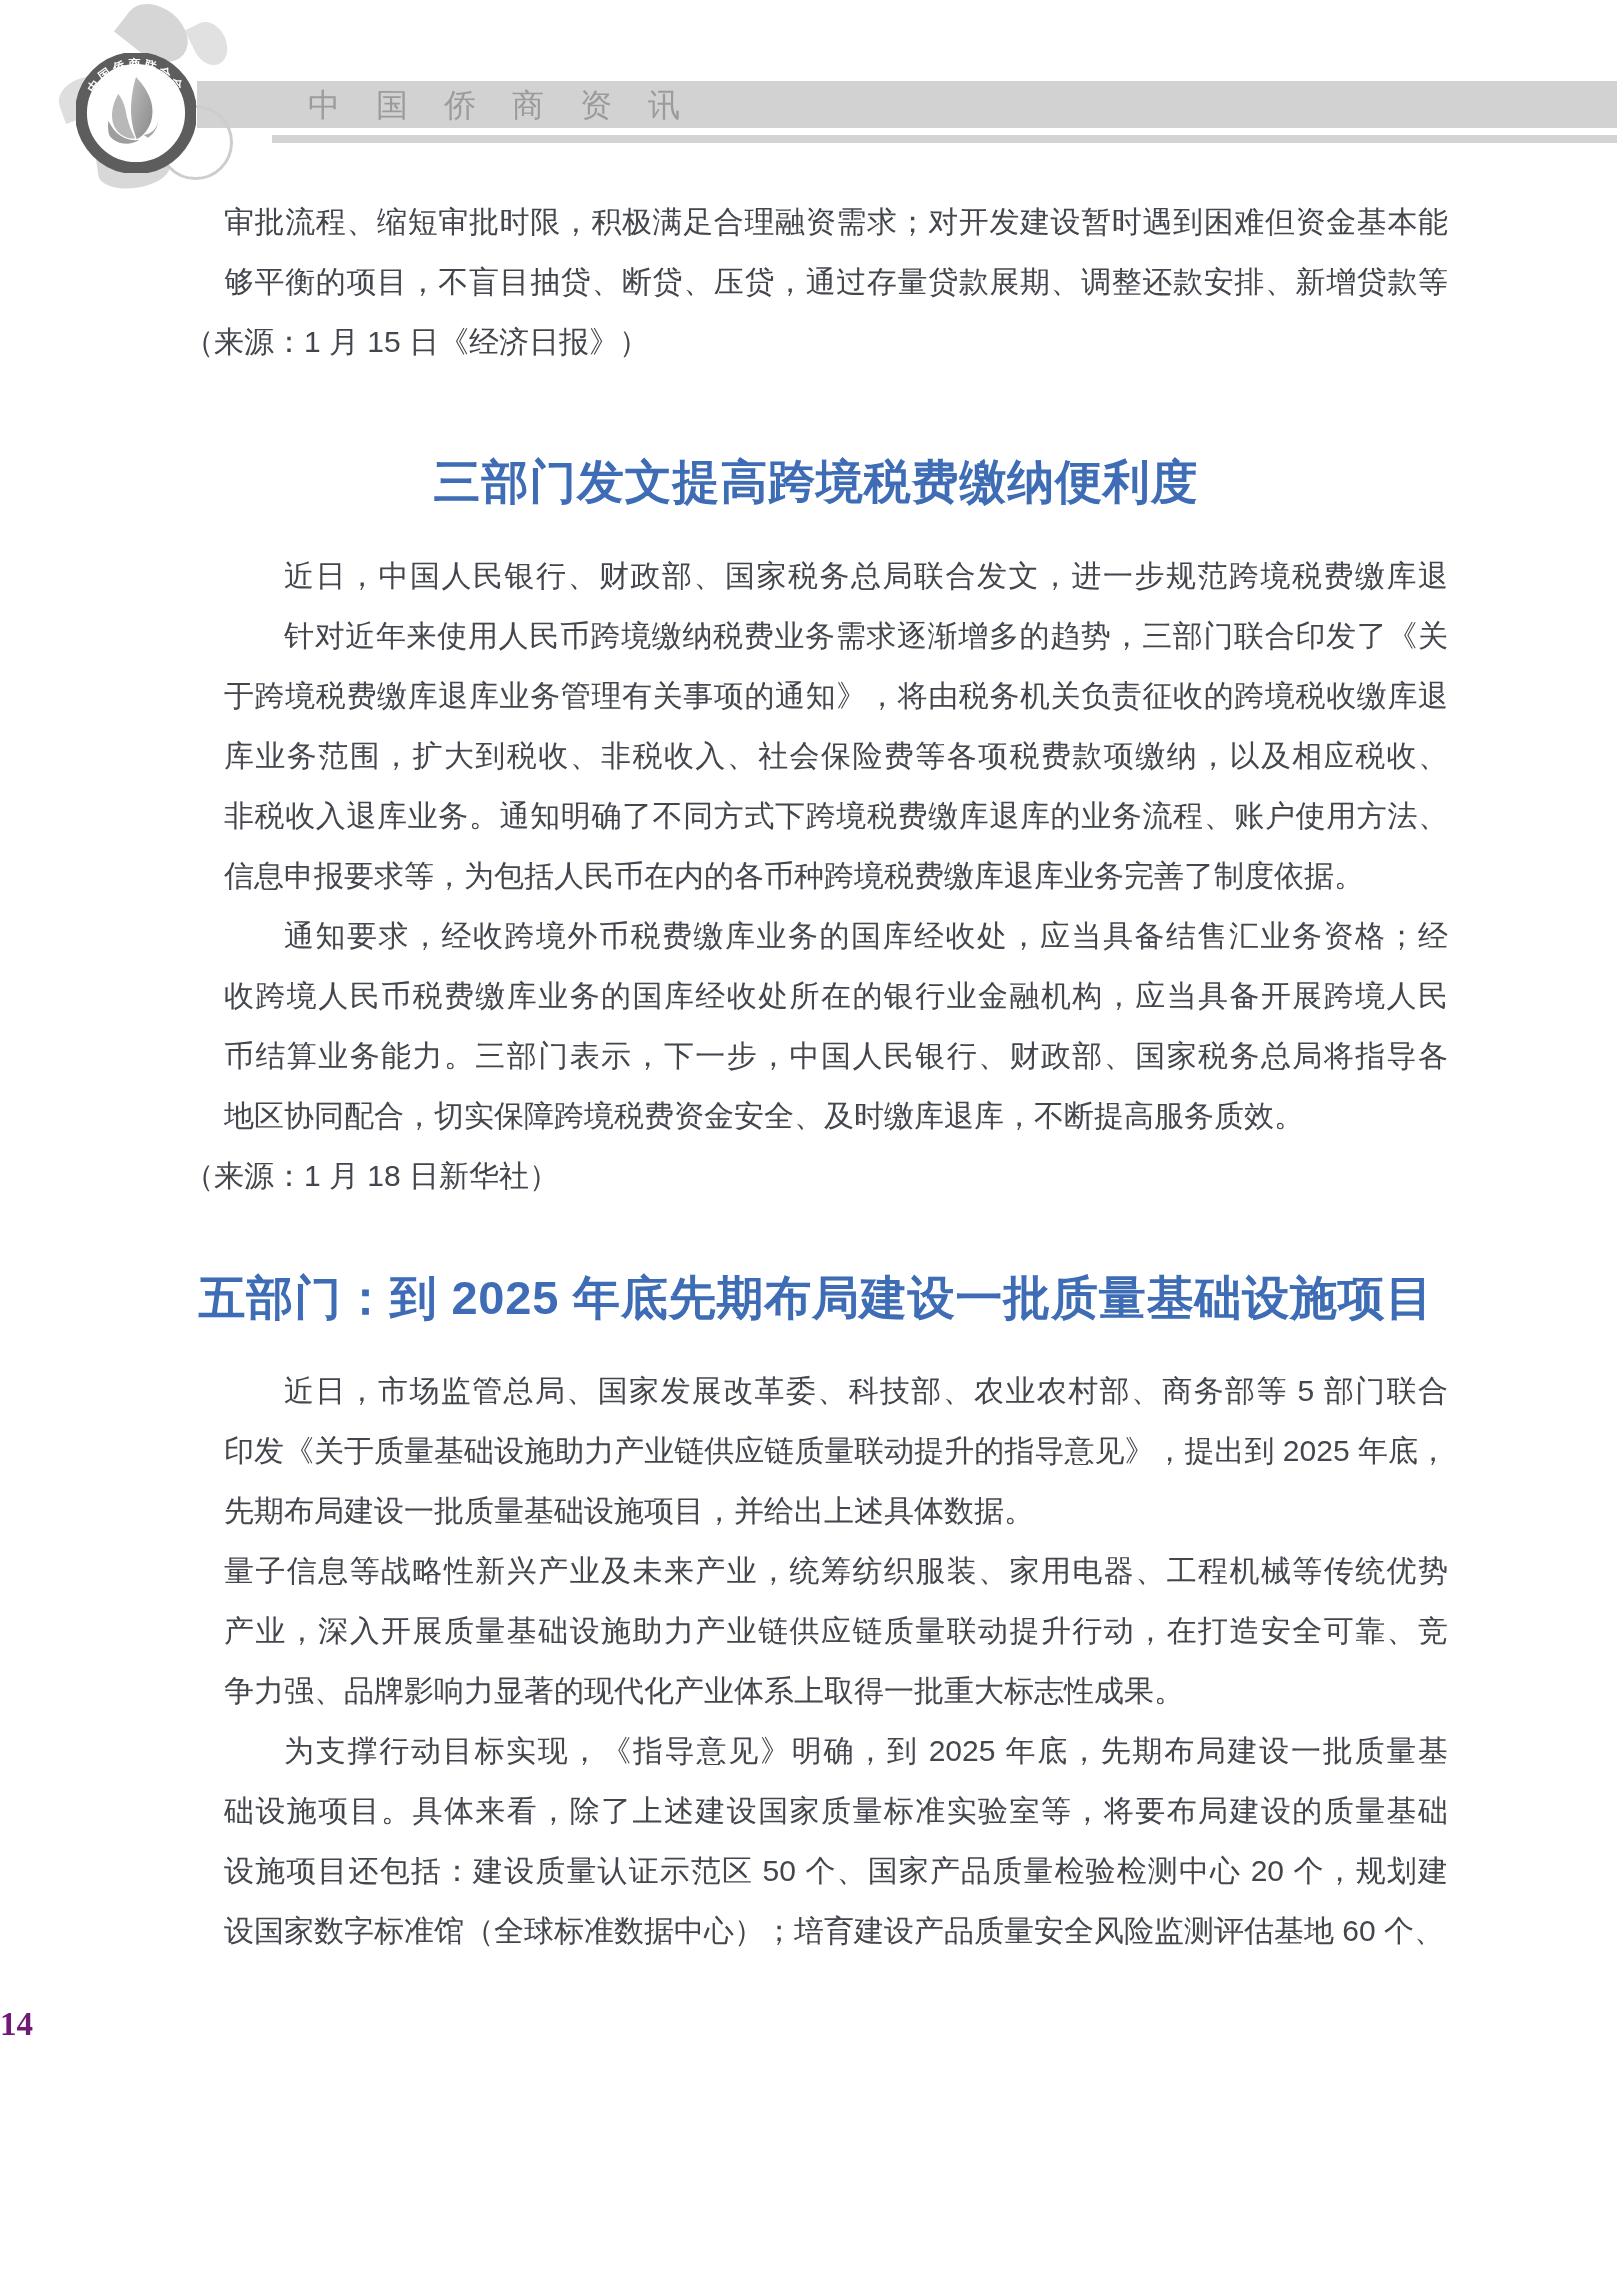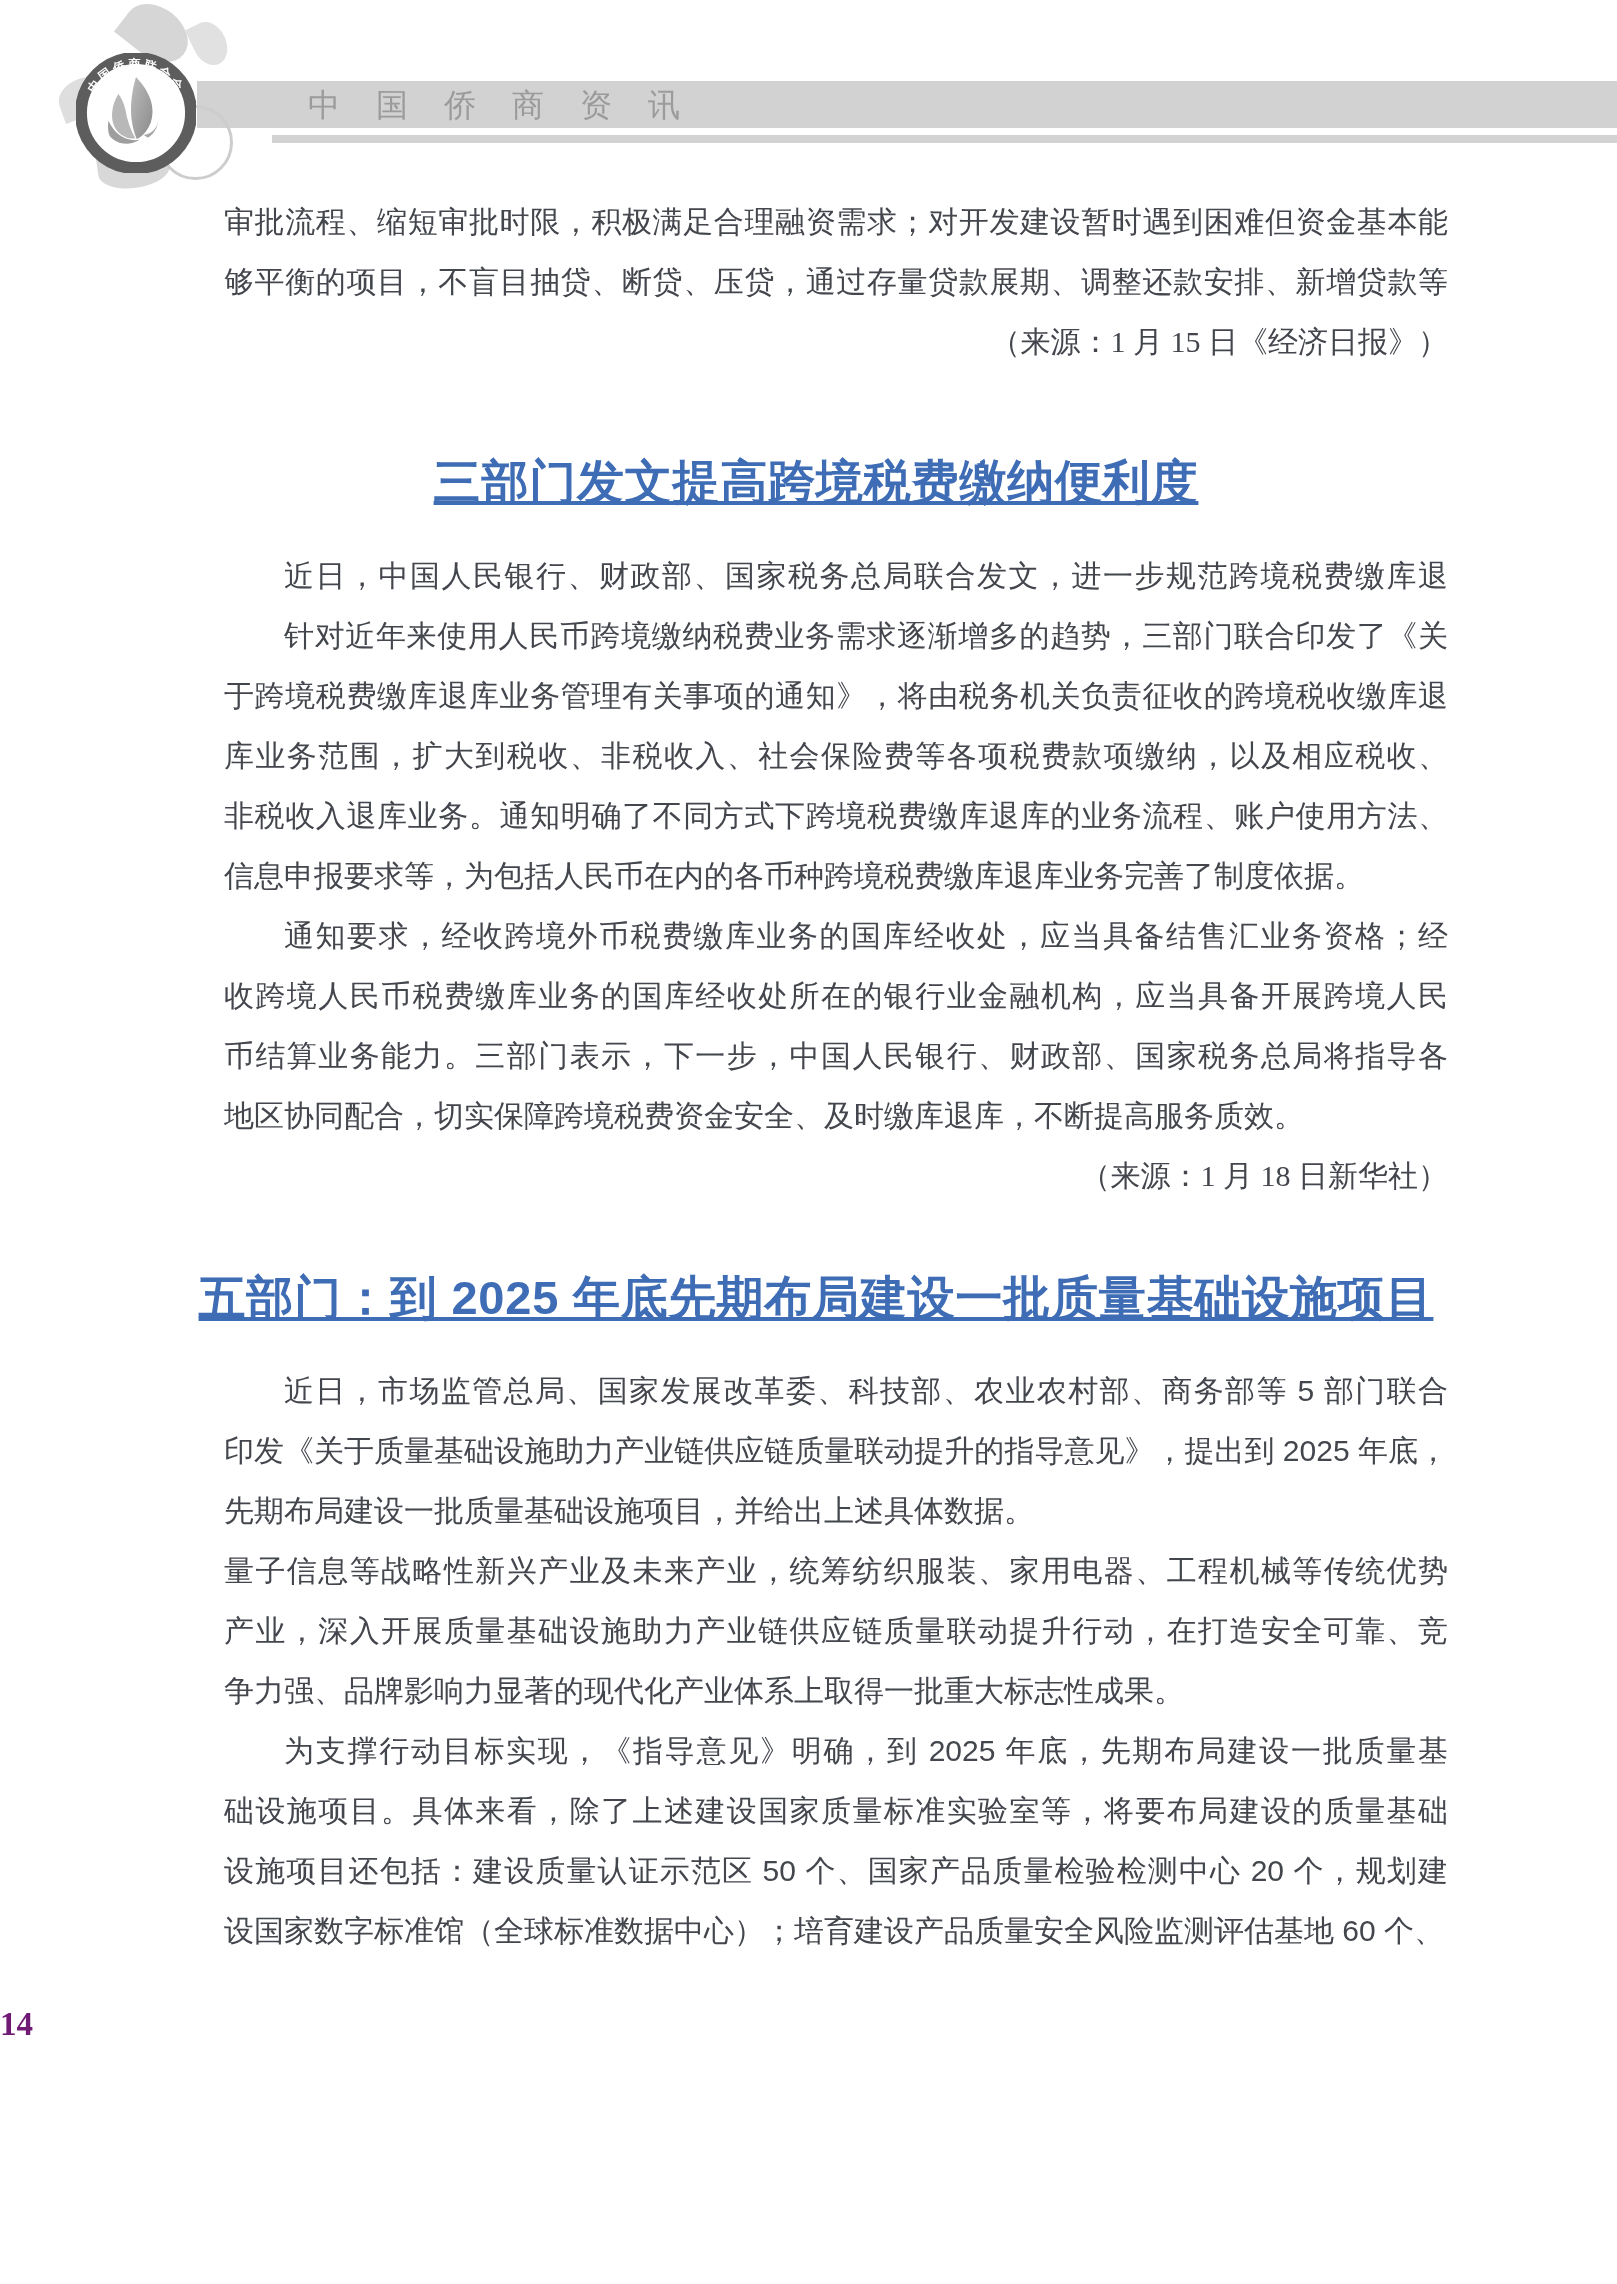--- a/index.html
+++ b/index.html
@@ -45,27 +45,25 @@
   
   .content { padding: 0 169px 0 184px; font-size: 30px; }
   .line {
     height: 60px; line-height: 60px; overflow: hidden;
     text-align: justify; text-align-last: justify; margin-left: 40px;
   }
   .line.last { text-align-last: left; }
   .line.indent { text-indent: 2em; }
   .src {
     height: 60px; line-height: 60px; overflow: hidden;
-    text-align: right;
-    font-family: Liberation Serif, serif;
   }
   .sec-title {
     height: 51px; line-height: 51px; overflow: hidden;
     text-align: center; font-weight: 700; font-size: 47px;
-    color: #3e6cb5; letter-spacing: 0.8px; text-decoration: underline;
+    color: #3e6cb5; letter-spacing: 0.8px;
   }
   .sec-title.t1 { margin-top: 84px; margin-bottom: 39px; }
   .sec-title.t2 { margin-top: 66px;  margin-bottom: 38px; }
 
   
   .footer {
     margin-top: 45px; text-align: left;
     font-family: "Liberation Serif", serif;
     font-size: 33px; color: #701a75; font-weight: bold;
   }

